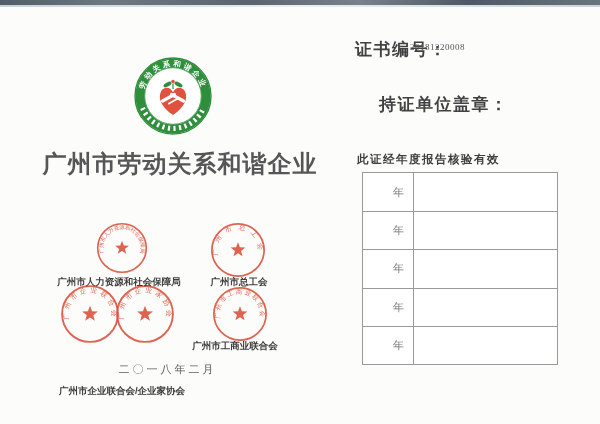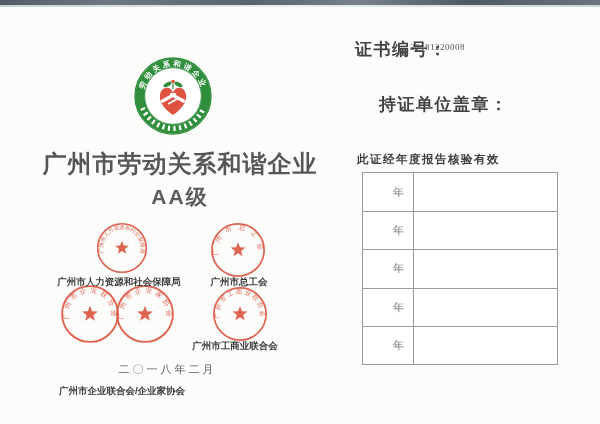--- a/index.html
+++ b/index.html
@@ -103,21 +103,20 @@
     <line x1="40" y1="27.5" x2="40" y2="33" stroke="#2f8e3c" stroke-width="1.2"></line>
 
     <path d="M40 59 C29 51.5 24.5 43 28 35.5 C30.8 30 38 30.6 40 36.5 C42 30.6 49.2 30 52 35.5 C55.5 43 51 51.5 40 59 Z" fill="#df5240"></path>
 
     <path d="M29.5 45 L41.5 38.5" stroke="#ffffff" stroke-width="3.2" stroke-linecap="round"></path>
     <path d="M50.5 45 L38.5 38.5" stroke="#ffffff" stroke-width="3.2" stroke-linecap="round"></path>
     <path d="M36 47.5 L44 43" stroke="#ffffff" stroke-width="2" stroke-linecap="round"></path>
   </svg>
 
   <div class="cert-title">广州市劳动关系和谐企业</div>
-  <div class="cert-grade">AA级</div>
 
   <svg class="seal seal-1" viewBox="0 0 60 60">
     <circle cx="30" cy="30" r="27" fill="none" stroke="#da4f3a" stroke-width="1.8"></circle>
     <path id="s1arc" d="M11 38.9 A21 21 0 1 1 49 38.9" fill="none"></path>
     <text font-size="6" fill="#da4f3a"><textPath href="#s1arc" startOffset="50%" text-anchor="middle">广州市人力资源和社会保障局</textPath></text>
     <polygon points="30,22 32,27.25 37.6,27.5 33.2,31.1 34.7,36.5 30,33.4 25.3,36.5 26.8,31.1 22.4,27.5 28,27.25" fill="#da4f3a"></polygon>
   </svg>
   <svg class="seal seal-2" viewBox="0 0 60 60">
     <circle cx="30" cy="30" r="27" fill="none" stroke="#da4f3a" stroke-width="1.8"></circle>
     <path id="s2arc" d="M11 38.9 A21 21 0 1 1 49 38.9" fill="none"></path>

